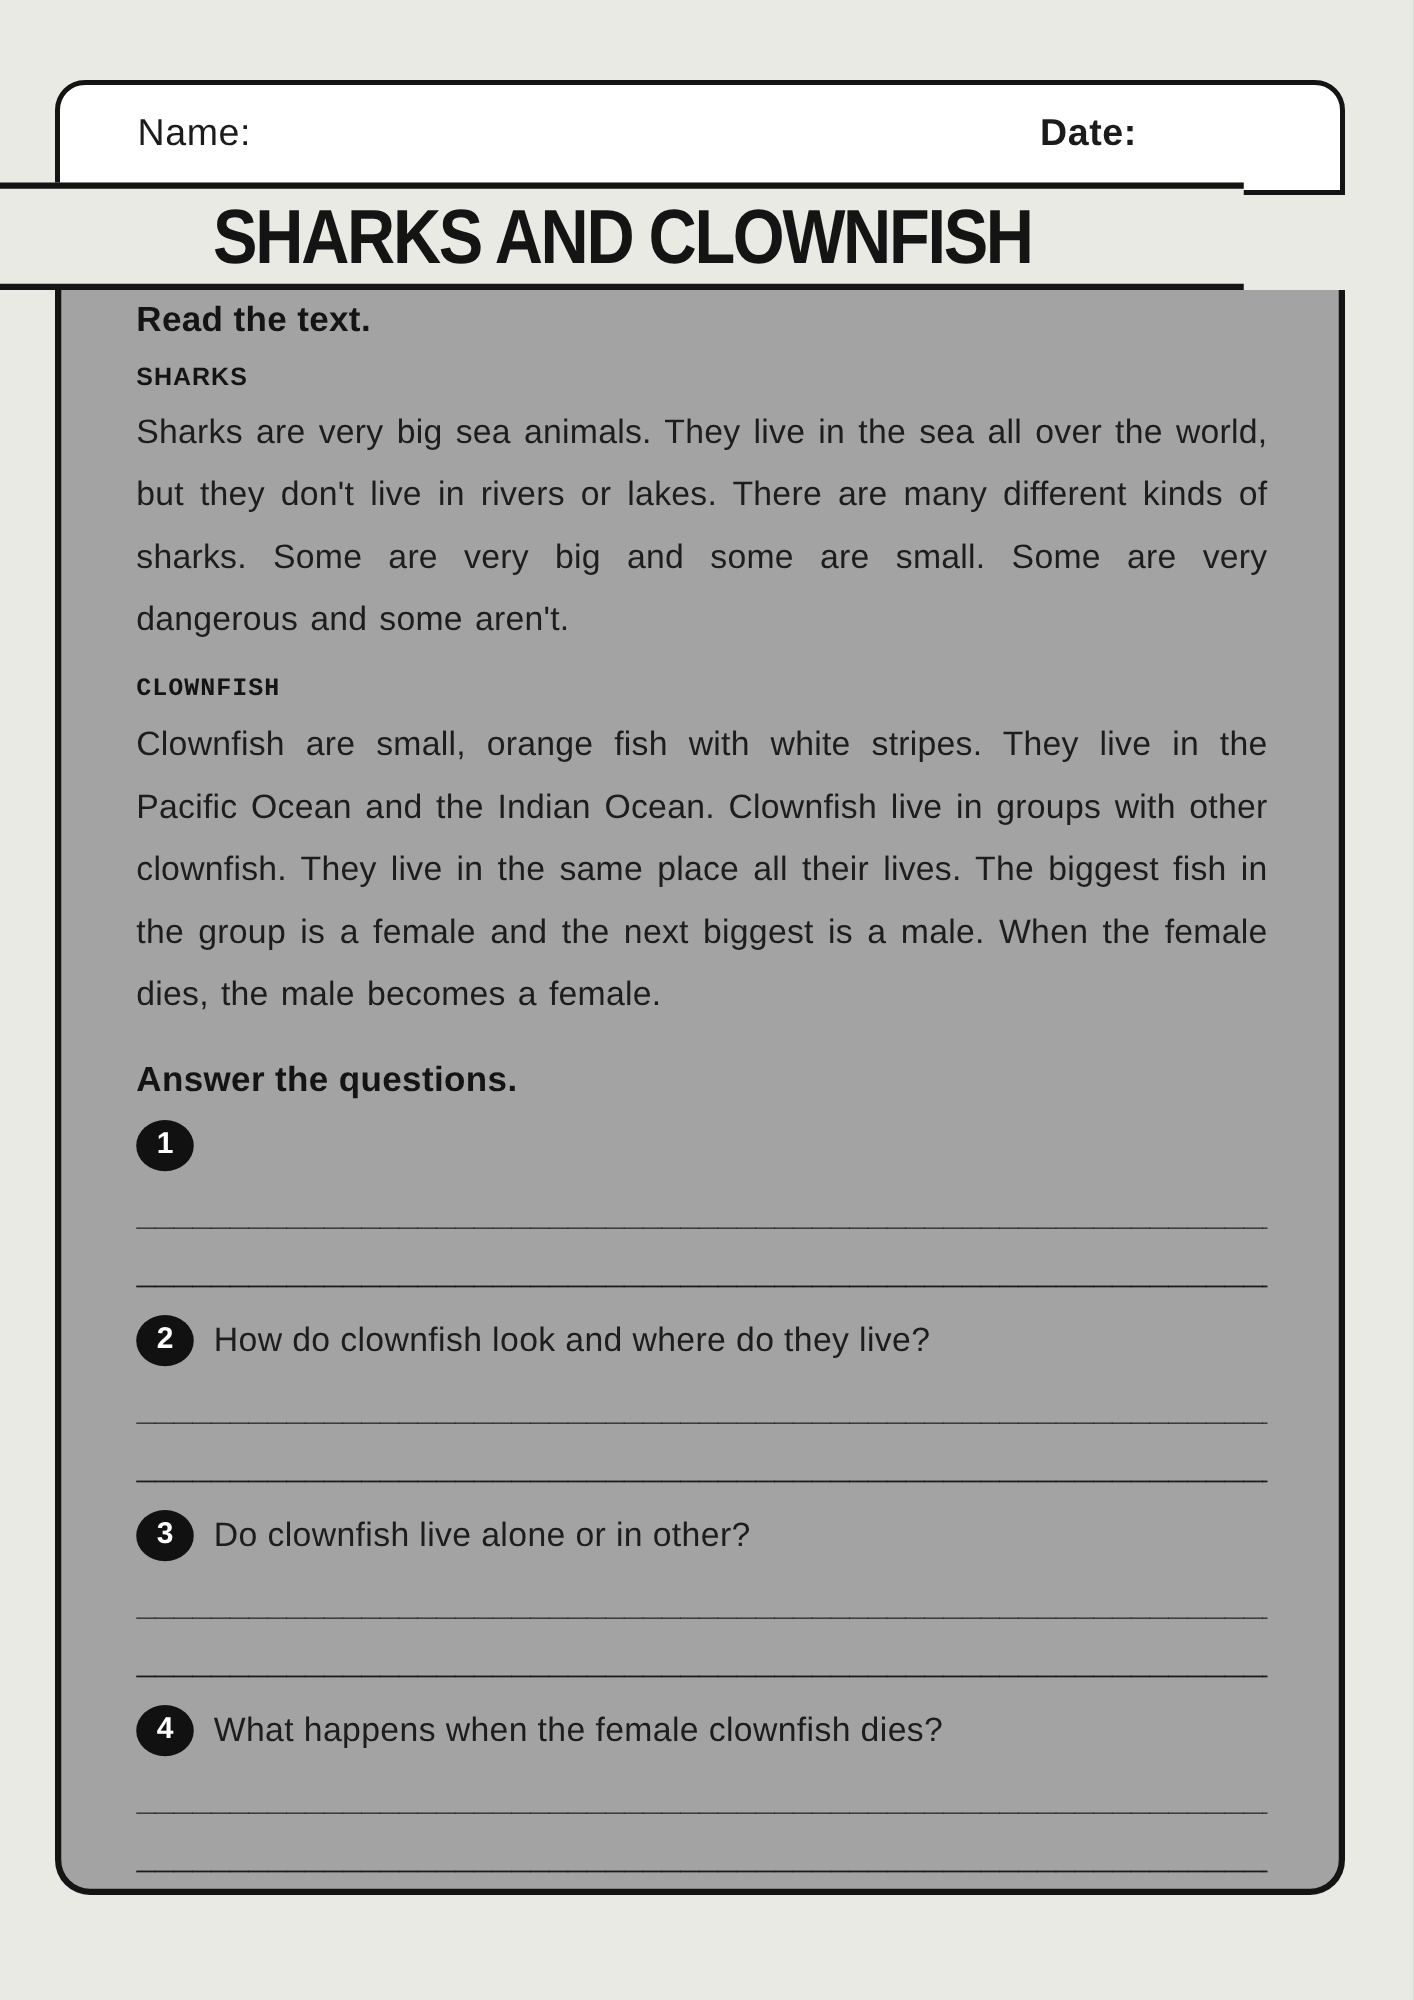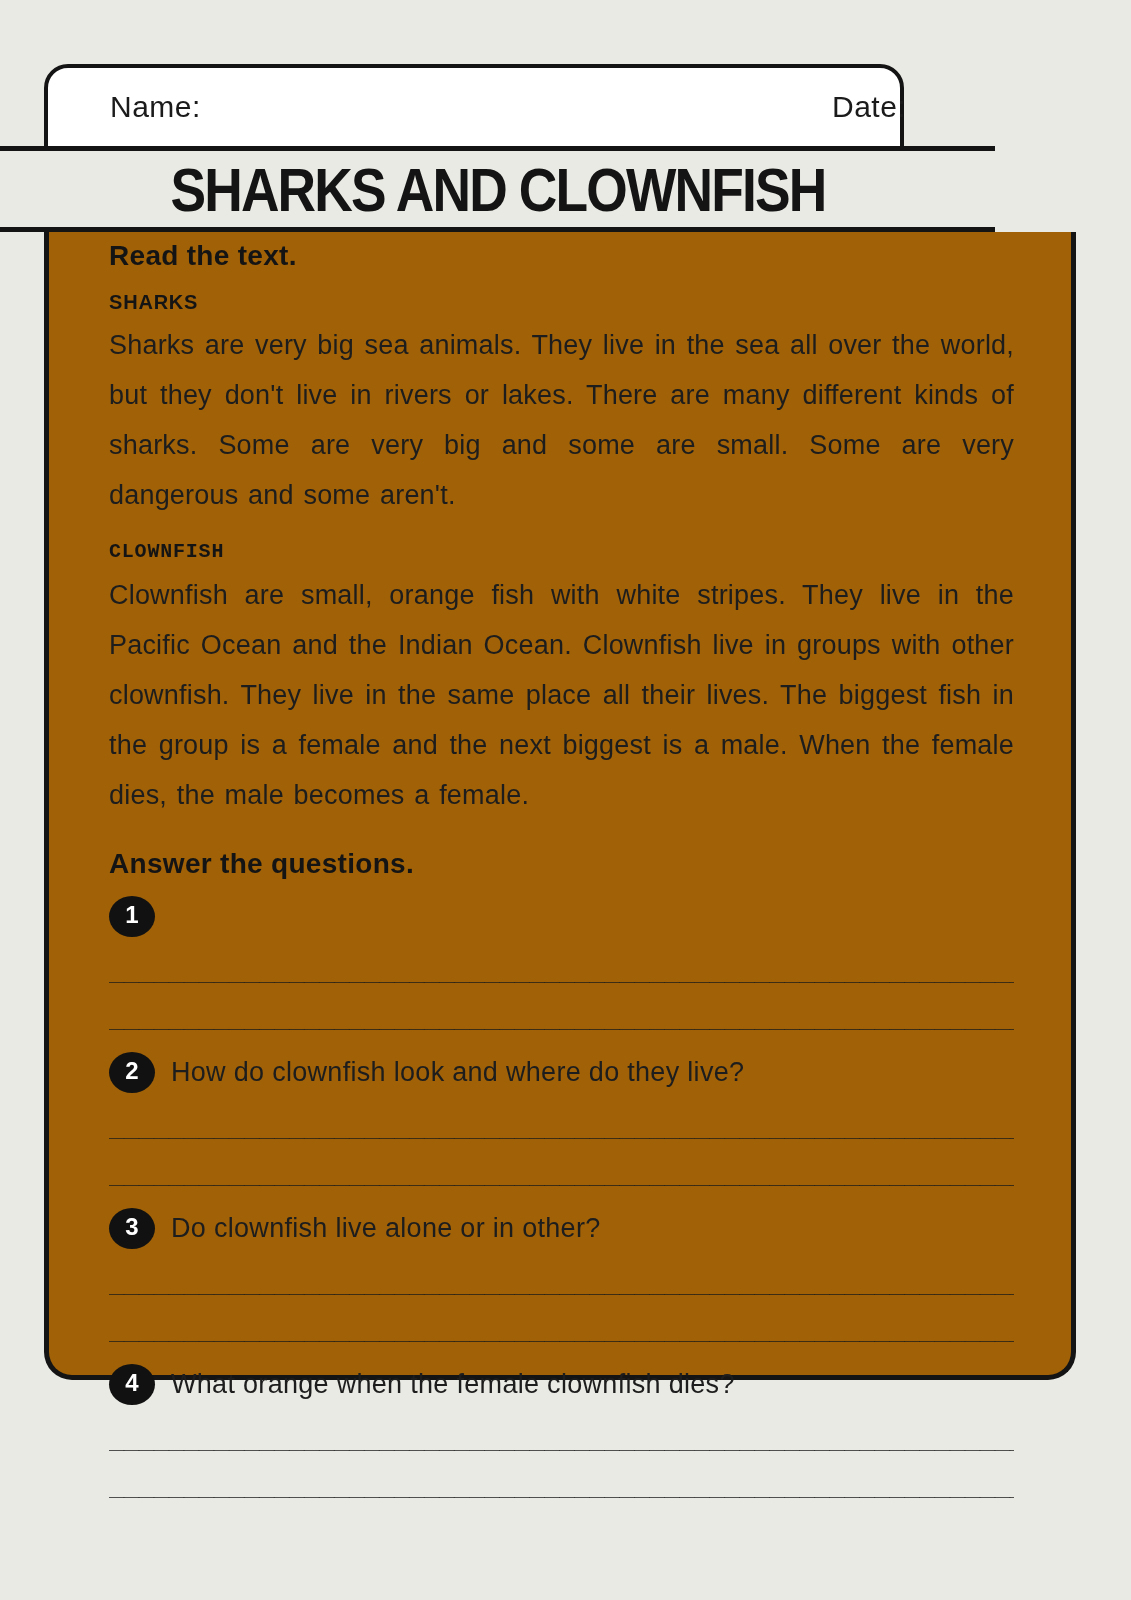--- a/index.html
+++ b/index.html
@@ -6,33 +6,33 @@
   body {
     width: 1131px; height: 1600px;
     position: relative;
     background: #e8eae3;
     font-family: "Liberation Sans", sans-serif;
     color: #1b1b1b;
     overflow: hidden;
   }
   .name-box {
     position: absolute; left: 44px; top: 64px;
-    width: 860px; height: 92px;
+    width: 1032px; height: 92px;
     box-sizing: border-box;
     background: #ffffff;
     border: 4px solid #141414;
     border-radius: 24px 24px 0 0;
     z-index: 1;
   }
   .nb-label {
     position: absolute; top: 22px;
     font-size: 30px; letter-spacing: 0.5px; color: #1b1b1b;
   }
   .name-label { left: 62px; }
-  .date-label { left: 784px; }
+  .date-label { left: 784px; font-weight: bold; }
   .nb-field {
     position: absolute; top: 22px; height: 40px; display: inline-block;
   }
   .name-field { left: 210px; width: 480px; }
   .date-field { left: 905px; width: 110px; }
 
   .banner {
     position: absolute; left: 0; top: 146px;
     width: 995px; height: 86px;
     box-sizing: border-box;
@@ -43,23 +43,23 @@
     display: flex; align-items: center; justify-content: center;
   }
   .page-title {
     font-size: 58px; font-weight: 900; letter-spacing: -2px;
     color: #141414; white-space: nowrap;
     transform: scale(0.92, 1.06);
   }
 
   .card {
     position: absolute; left: 44px; top: 232px;
-    width: 1032px; height: 1148px;
+    width: 1032px; height: 1284px;
     box-sizing: border-box;
-    background: #a16207;
+    background: #a3a3a3;
     border: 5px solid #141414;
     border-top: none;
     border-radius: 0 0 28px 28px;
     padding: 8px 57px 0 60px;
     z-index: 0;
   }
   .h-big {
     font-size: 28px; font-weight: 700; letter-spacing: 0.3px;
     line-height: 32px; margin: 0 0 18px 0; color: #141414;
   }
@@ -163,21 +163,21 @@
       <span>________________________________________________________________</span>
     </div>
   <div class="a-line">
       <span>________________________________________________________________</span>
     </div>
 
   <div class="q-row q-later">
     <div class="badge">
       <span class="badge-num">4</span>
     </div>
-    <div class="q-text">What orange when the female clownfish dies?</div>
+    <div class="q-text">What happens when the female clownfish dies?</div>
   </div>
   <div class="a-line">
       <span>________________________________________________________________</span>
     </div>
   <div class="a-line">
       <span>________________________________________________________________</span>
     </div>
 
 </div>
 

